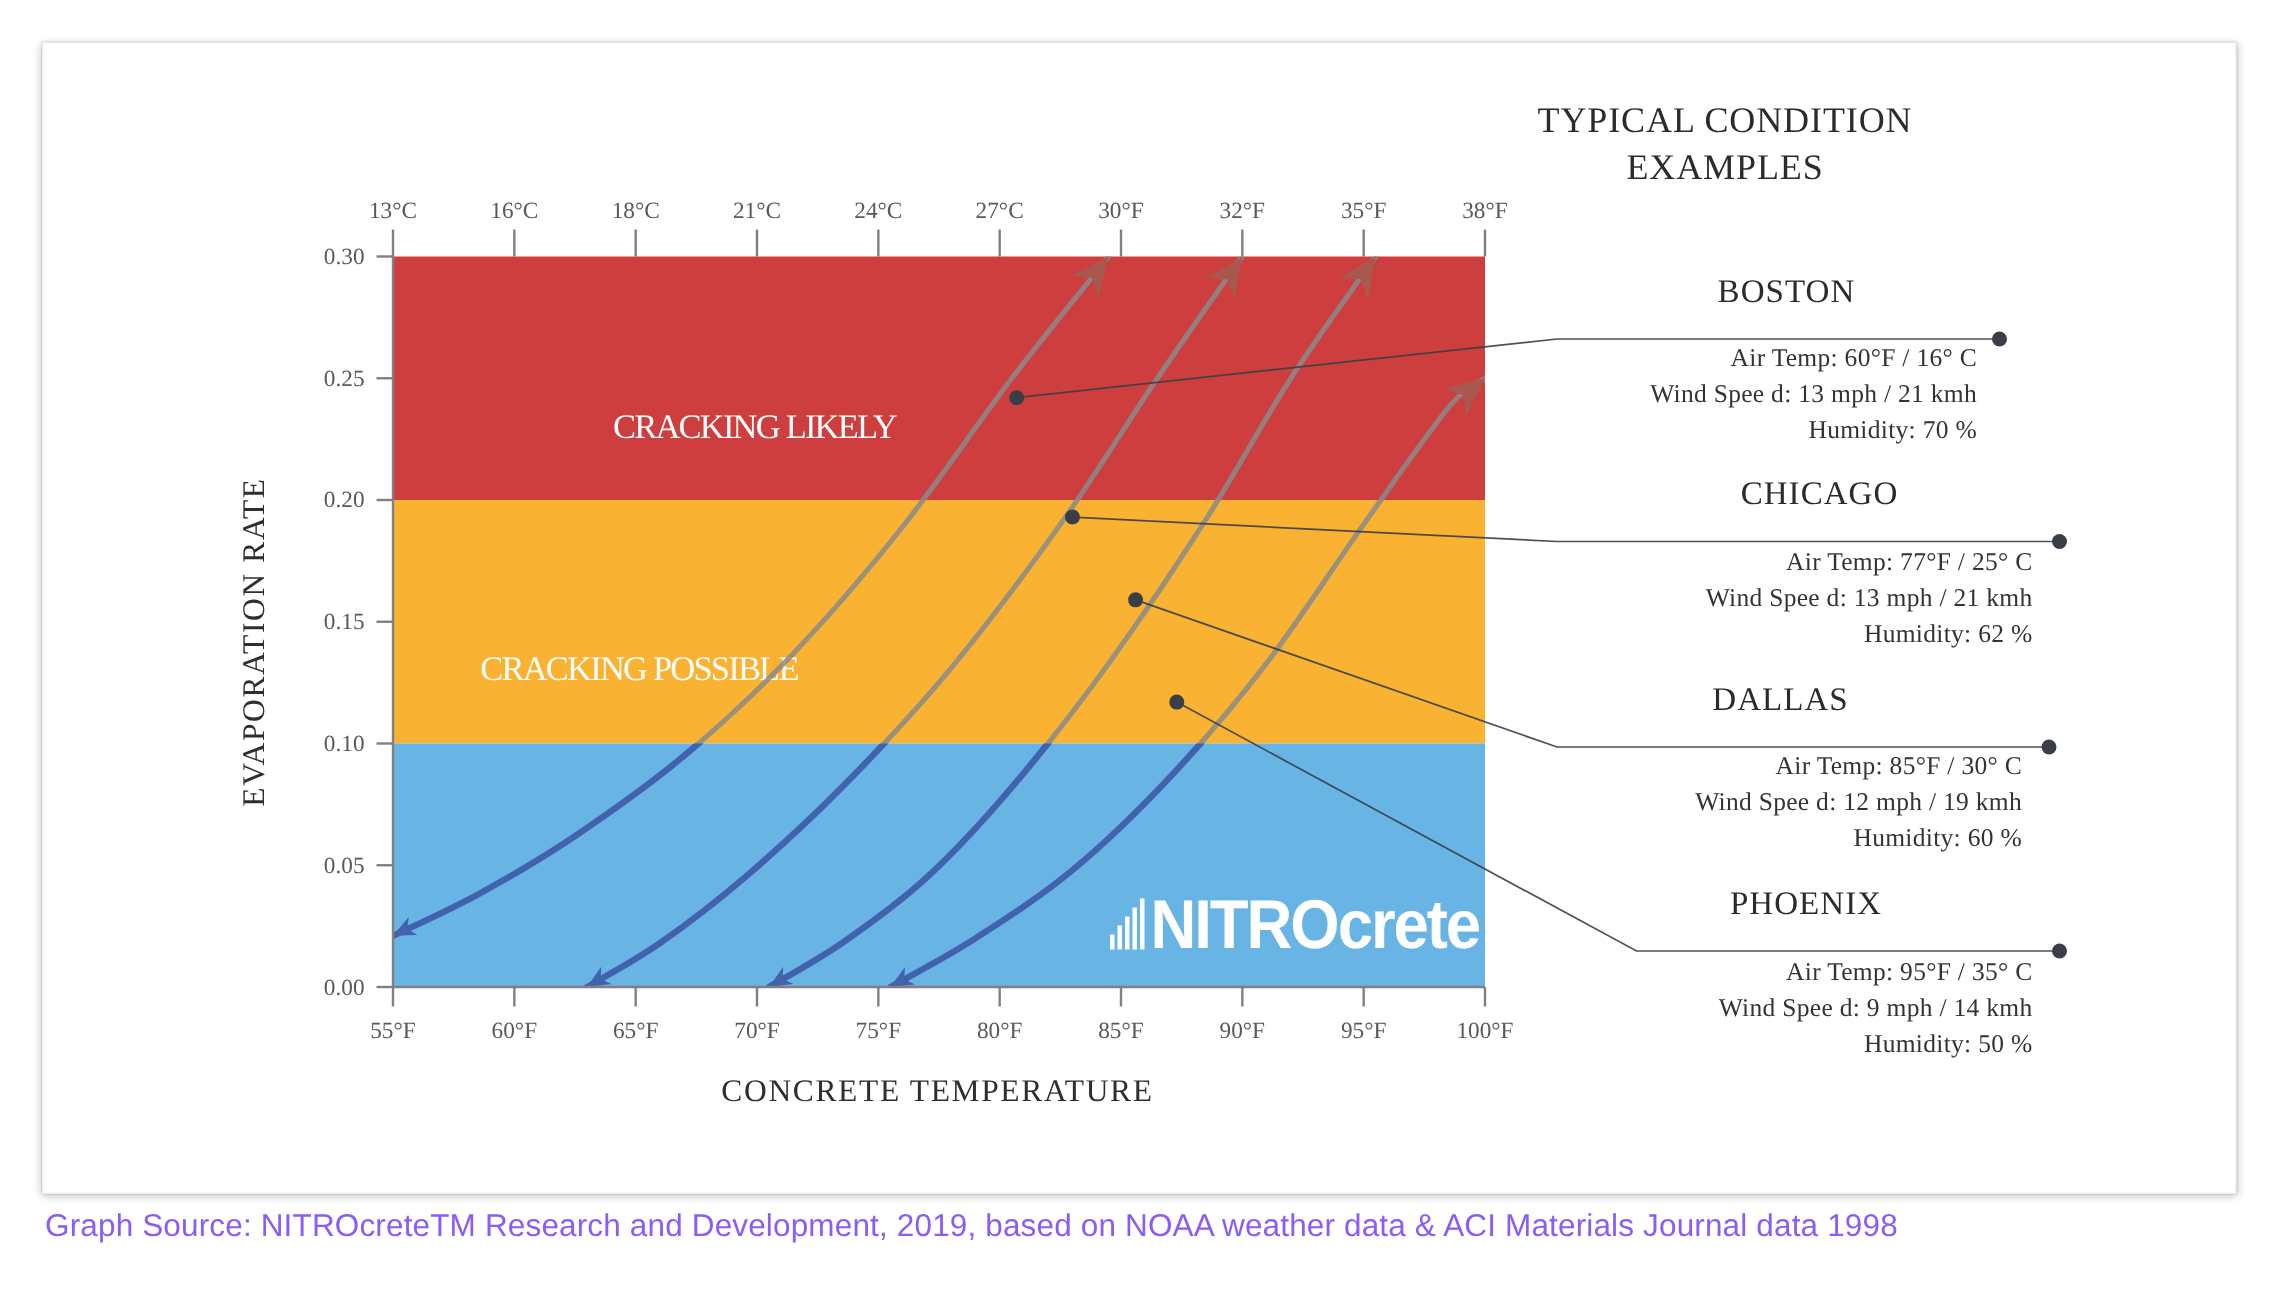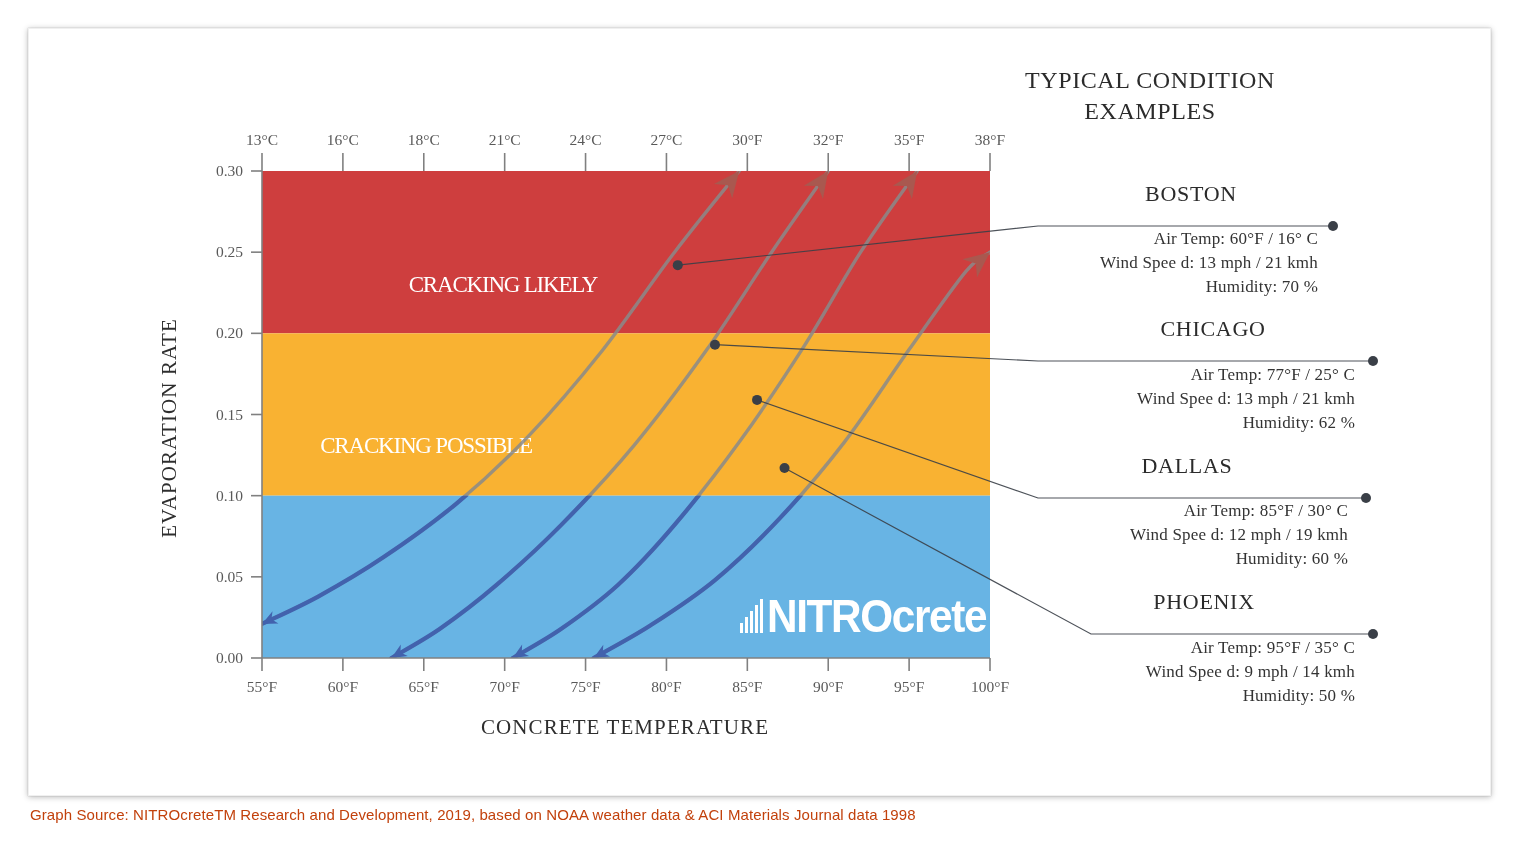--- a/index.html
+++ b/index.html
@@ -17,21 +17,21 @@
     box-shadow:0 1px 6px rgba(0,0,0,.28), 0 0 1px rgba(0,0,0,.25);
   }
   #card::after{
     content:"";position:absolute;left:0;top:0;right:0;bottom:0;
     border:1px solid #f0f0f0;pointer-events:none;
   }
   
   #caption{
     position:absolute;left:30px;top:806px;width:1440px;
     font-family:"Liberation Sans", sans-serif;
-    font-size:15px;color:#c2410c;white-space:nowrap;letter-spacing:.1px;
+    font-size:21px;color:#8b5cf6;white-space:nowrap;letter-spacing:.1px;
   }
   
   #chart{position:absolute;left:0;top:0;}
   .tick-txt{
     font-family:"Liberation Serif", serif;
     font-size:15.5px;fill:#595959;
   }
   .axis-title{
     font-family:"Liberation Serif", serif;
     font-size:21px;fill:#2e2e2e;letter-spacing:1.1px;

